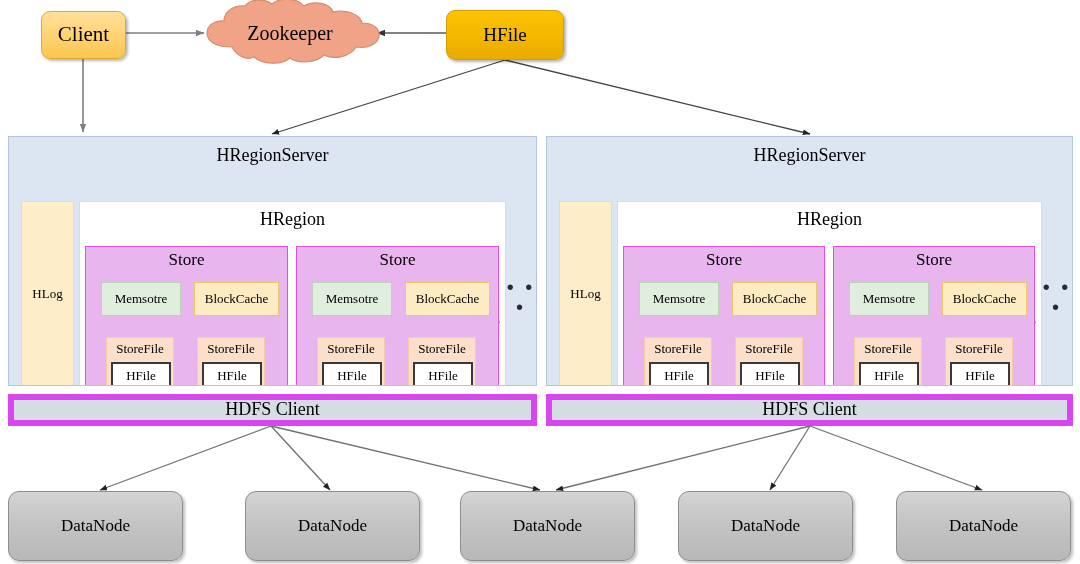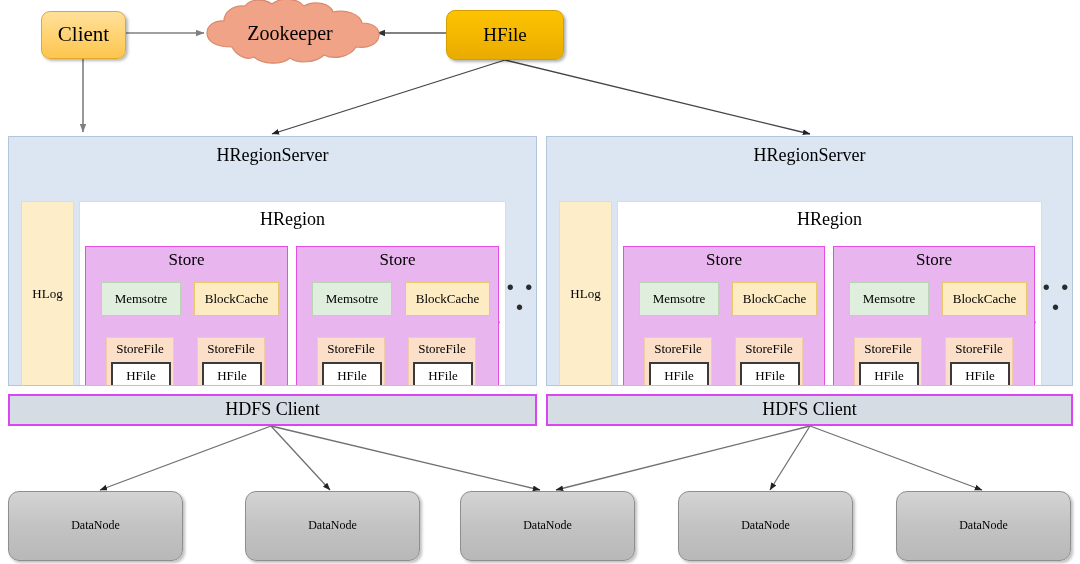--- a/index.html
+++ b/index.html
@@ -109,30 +109,30 @@
     font-size: 20px;
     letter-spacing: 3px;
     color: #2b2b2b;
     font-family: "Liberation Sans", sans-serif;
     line-height: 1;
   }
 
   
   .hdfs-box {
     background: #d5dce4;
-    border: 2px solid #d946ef;
+    border: 6px solid #d946ef;
     font-size: 18px;
   }
 
   
   .datanode-box {
     background: linear-gradient(180deg, #d4d4d4 0%, #c4c4c4 45%, #b8b8b8 100%);
     border: 1px solid #8e8e8e;
     border-radius: 11px;
-    font-size: 12px;
+    font-size: 17px;
     box-shadow: 2px 2px 3px rgba(0,0,0,0.25);
   }
 
   svg.edges {
     position: absolute;
     left: 0;
     top: 0;
     width: 1080px;
     height: 564px;
     pointer-events: none;

